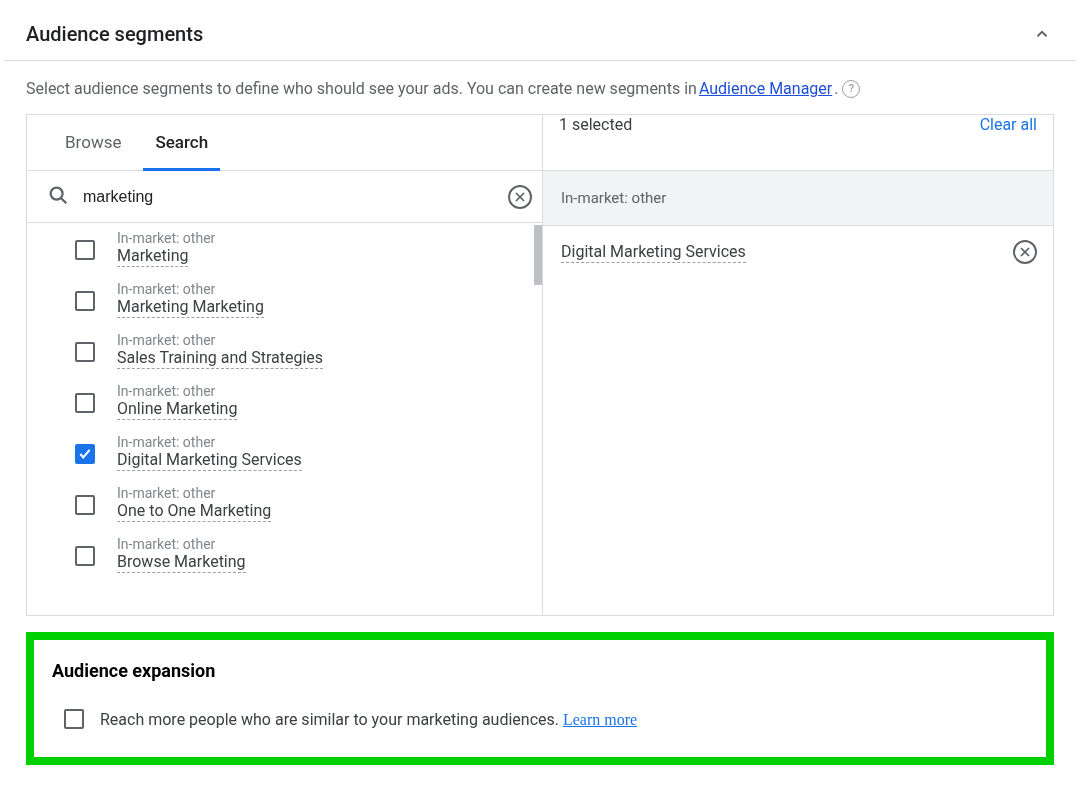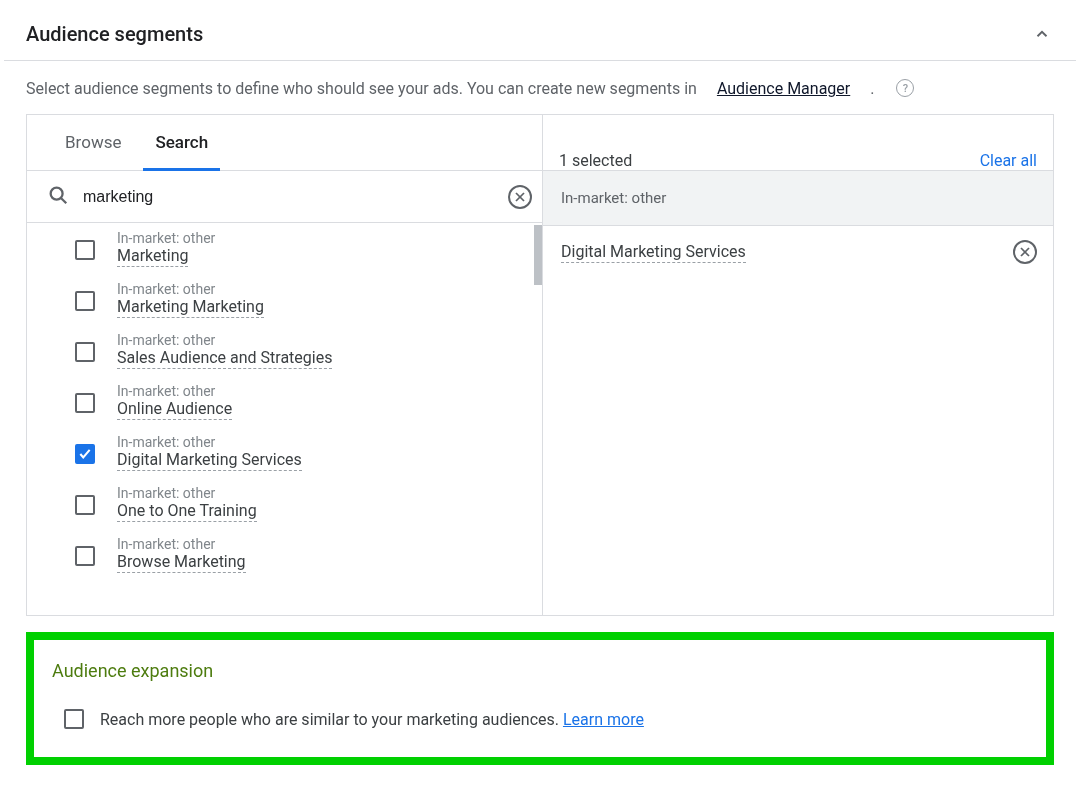--- a/index.html
+++ b/index.html
@@ -29,25 +29,25 @@
     width: 24px; height: 24px;
     color: #5f6368;
     display: flex; align-items: center; justify-content: center;
     cursor: pointer;
   }
   .intro {
     padding: 18px 22px 16px 22px;
     font-size: 16px;
     color: #5f6368;
     display: flex;
-    align-items: flex-start;
-    gap: 20px;
+    align-items: center;
+    gap: 2px;
     flex-wrap: wrap;
   }
-  .intro a { color: #0f172a; text-decoration: underline; }
+  .intro a { color: #1d4ed8; text-decoration: underline; }
   .help-icon {
     width: 18px; height: 18px; border: 1.5px solid #9aa0a6; border-radius: 50%;
     display: inline-flex; align-items: center; justify-content: center;
     font-size: 11px; color: #9aa0a6; font-weight: 500;
     margin-left: 2px;
   }
   .panel {
     margin: 0 22px;
     border: 1px solid #dadce0;
     display: flex;
@@ -122,21 +122,21 @@
     border-bottom: 1px dashed #9aa0a6;
     padding-bottom: 1px;
     display: inline-block;
   }
   .scroll-thumb {
     position: absolute; right: 0; top: 2px;
     width: 8px; height: 60px; background: #bdc1c6;
     border-radius: 0;
   }
   .rhdr {
-    display: flex; align-items: flex-end; justify-content: space-between;
+    display: flex; align-items: flex-start; justify-content: space-between;
     padding: 0 16px;
     height: 56px;
     border-bottom: 1px solid #dadce0;
   }
   .rhdr-left { font-size: 16px; color: #3c4043; }
   .clear-all { color: #1a73e8; font-size: 16px; cursor: pointer; margin-left: 44px; }
   .group-hdr {
     background: #f1f3f4;
     padding: 18px 18px;
     font-size: 15px; color: #5f6368;
@@ -150,24 +150,24 @@
     font-size: 16px; color: #3c4043;
     border-bottom: 1px dashed #9aa0a6;
     padding-bottom: 1px;
     display: inline-block;
   }
   .expansion {
     margin: 16px 22px 10px 22px;
     border: 8px solid #00d000;
     padding: 14px 18px 28px 18px;
   }
-  .exp-title { font-size: 18px; color: #4d7c0f; margin: 6px 0 28px 0; }
+  .exp-title { font-size: 18px; color: #000000; margin: 6px 0 28px 0; font-weight: bold; }
   .exp-row { display: flex; align-items: center; gap: 16px; padding-left: 12px; }
   .exp-text { font-size: 16px; color: #3c4043; }
-  .exp-text a { color: #1a73e8; text-decoration: underline; }
+  .exp-text a { color: #1a73e8; text-decoration: underline; font-family: Liberation Serif, serif; }
 </style>
 </head>
 <body>
 
 <div class="wrap">
   <div class="header">
     <h1>Audience segments</h1>
     <div class="chevron-up">
       <svg width="18" height="18" viewBox="0 0 24 24" fill="none" stroke="currentColor" stroke-width="2.5">
           <polyline points="6 15 12 9 18 15"></polyline>
@@ -208,37 +208,37 @@
       <div class="result-row">
             <div class="cbox"></div>
             <div class="rtext"><div class="rcat">In-market: other</div><span class="rname">Marketing</span></div>
           </div>
           <div class="result-row">
             <div class="cbox"></div>
             <div class="rtext"><div class="rcat">In-market: other</div><span class="rname">Marketing Marketing</span></div>
           </div>
           <div class="result-row">
             <div class="cbox"></div>
-            <div class="rtext"><div class="rcat">In-market: other</div><span class="rname">Sales Audience and Strategies</span></div>
-          </div>
-          <div class="result-row">
-            <div class="cbox"></div>
-            <div class="rtext"><div class="rcat">In-market: other</div><span class="rname">Online Audience</span></div>
+            <div class="rtext"><div class="rcat">In-market: other</div><span class="rname">Sales Training and Strategies</span></div>
+          </div>
+          <div class="result-row">
+            <div class="cbox"></div>
+            <div class="rtext"><div class="rcat">In-market: other</div><span class="rname">Online Marketing</span></div>
           </div>
           <div class="result-row">
             <div class="cbox checked">
               <svg width="14" height="14" viewBox="0 0 24 24" fill="none" stroke="#fff" stroke-width="3.5">
                 <polyline points="4 12 9 18 20 5"></polyline>
               </svg>
             </div>
             <div class="rtext"><div class="rcat">In-market: other</div><span class="rname">Digital Marketing Services</span></div>
           </div>
           <div class="result-row">
             <div class="cbox"></div>
-            <div class="rtext"><div class="rcat">In-market: other</div><span class="rname">One to One Training</span></div>
+            <div class="rtext"><div class="rcat">In-market: other</div><span class="rname">One to One Marketing</span></div>
           </div>
           <div class="result-row">
             <div class="cbox"></div>
             <div class="rtext"><div class="rcat">In-market: other</div><span class="rname">Browse Marketing</span></div>
           </div>
         </div>
     </div>
 
     <div class="right">
       <div class="rhdr">

